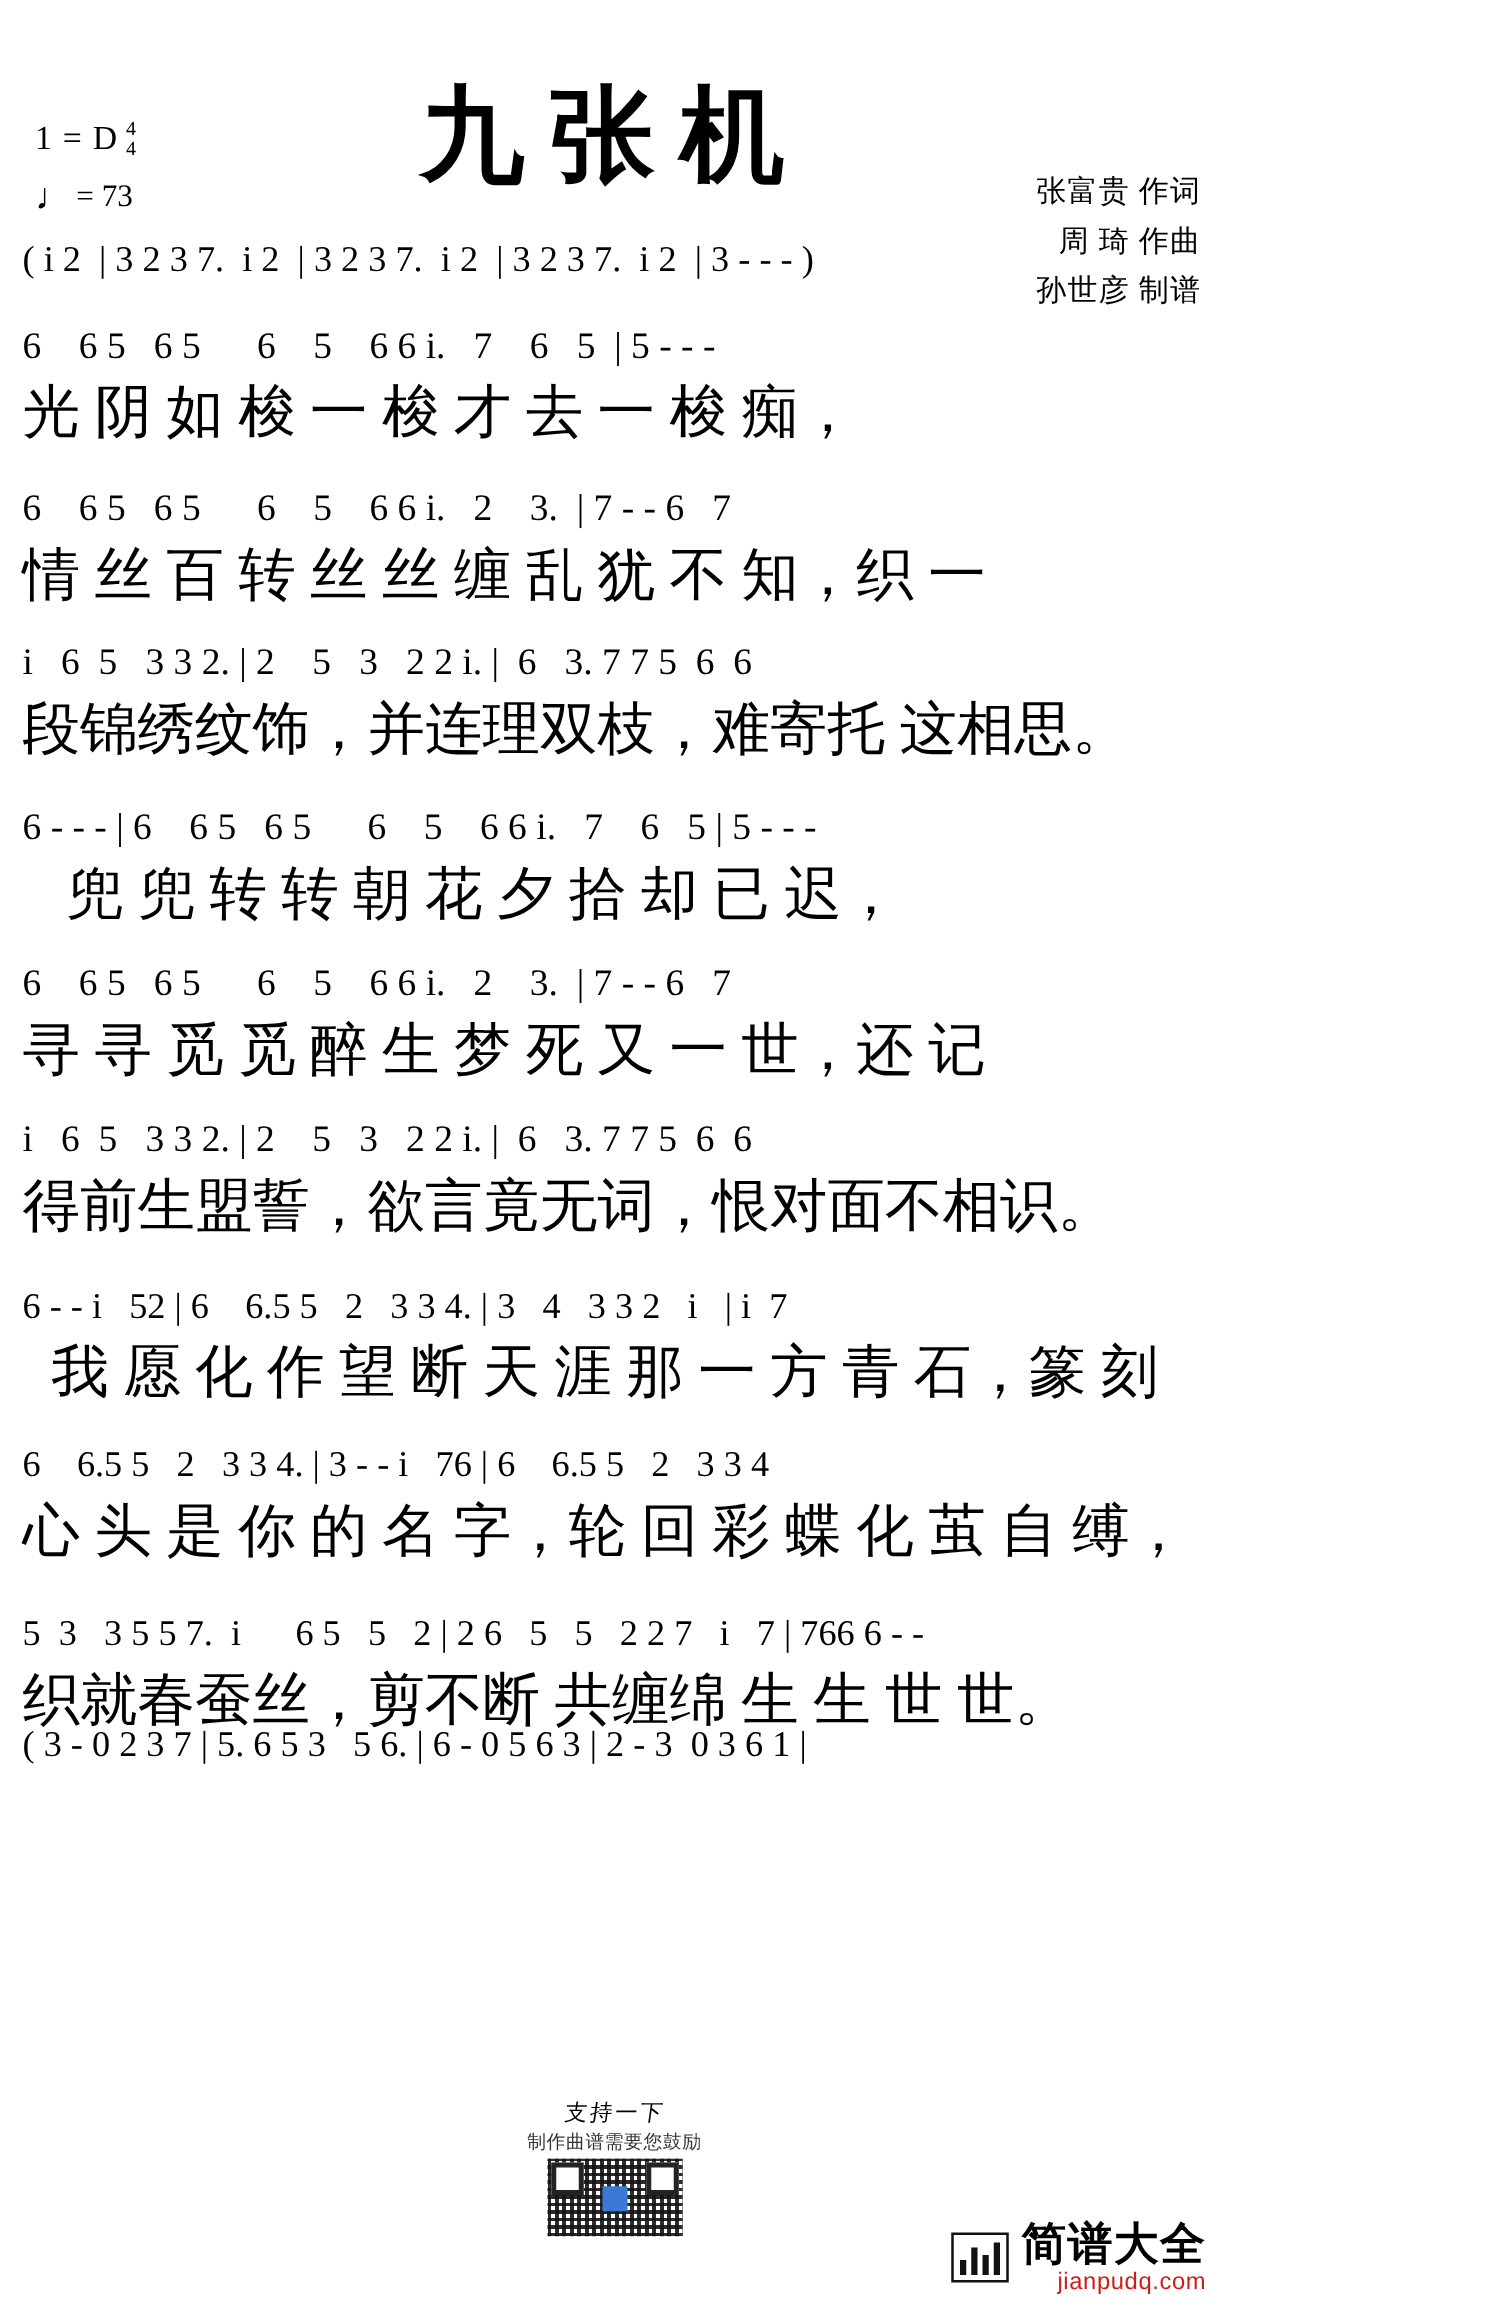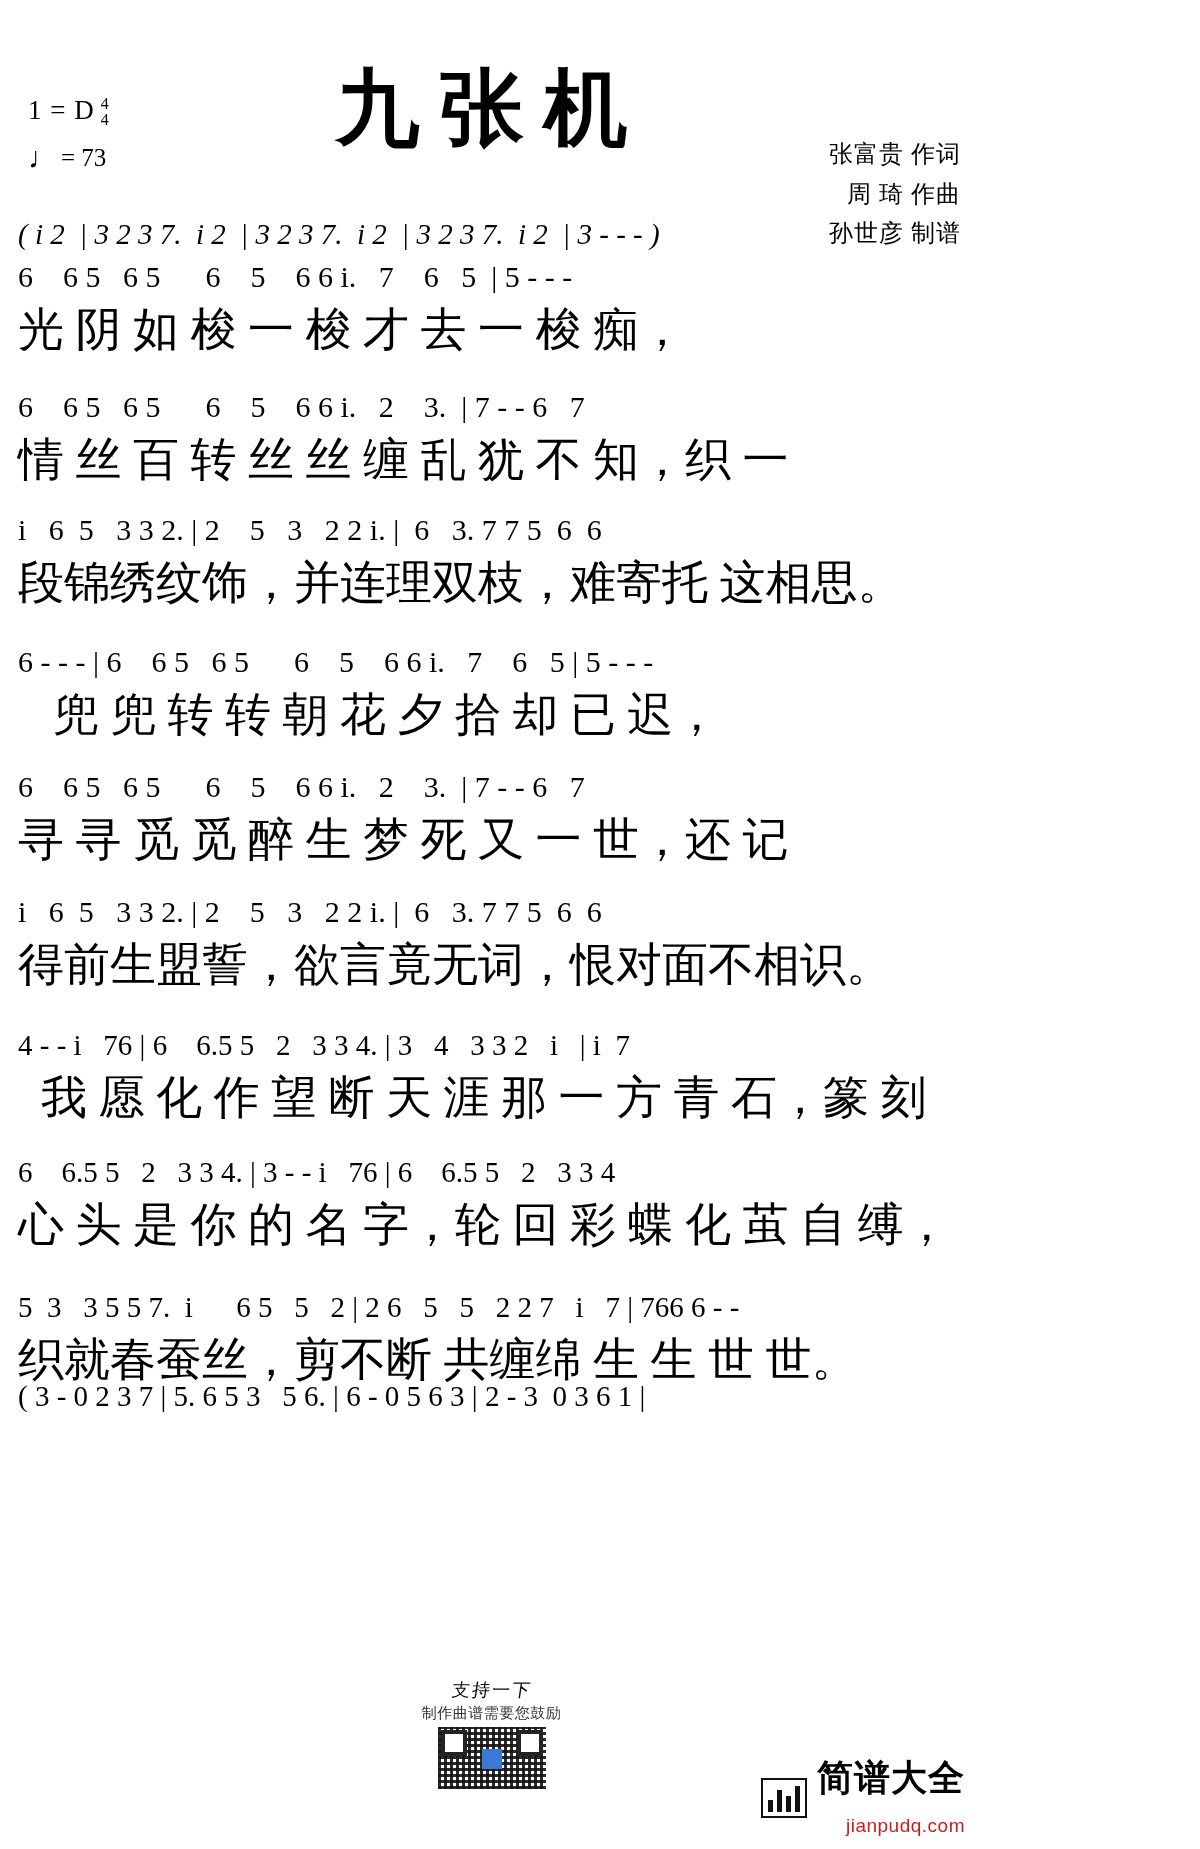--- a/index.html
+++ b/index.html
@@ -172,21 +172,21 @@
     font-size: 36px;
     font-weight: bold;
     letter-spacing: 1px;
     font-family: "Liberation Serif", serif;
   }
   .brand-url {
     font-size: 19px;
     color: #d11a1a;
     font-family: "Liberation Sans", sans-serif;
     letter-spacing: 0.5px;
-    margin-top: 20px;
+    margin-top: 3px;
     text-align: right;
   }
 </style>
 </head>
 <body>
 
 <div class="sheet">
 
   <div class="key-block">
     <div class="key-line">
@@ -203,21 +203,21 @@
   </div>
 
   <div class="title">九张机</div>
 
   <div class="credits">
     <div>张富贵 作词</div>
     <div>周  琦 作曲</div>
     <div>孙世彦 制谱</div>
   </div>
 
-  <div class="system" style="top:212px;font-style:italic;">
+  <div class="system" style="top:186px;">
     <div class="notes small">( i 2  | 3 2 3 7.  i 2  | 3 2 3 7.  i 2  | 3 2 3 7.  i 2  | 3 - - - )</div>
   </div>
 
   <div class="system" style="top:255px;">
     <div class="notes">6    6 5   6 5      6    5    6 6 i.   7    6   5  | 5 - - -</div>
     <div class="lyrics">光 阴 如 梭 一 梭 才 去 一 梭 痴，</div>
   </div>
 
   <div class="system" style="top:385px;">
     <div class="notes">6    6 5   6 5      6    5    6 6 i.   2    3.  | 7 - - 6   7</div>
@@ -238,21 +238,21 @@
     <div class="notes">6    6 5   6 5      6    5    6 6 i.   2    3.  | 7 - - 6   7</div>
     <div class="lyrics">寻 寻 觅 觅 醉 生 梦 死 又 一 世，还 记</div>
   </div>
 
   <div class="system" style="top:890px;">
     <div class="notes">i   6  5   3 3 2. | 2    5   3   2 2 i. |  6   3. 7 7 5  6  6</div>
     <div class="lyrics">得前生盟誓，欲言竟无词，恨对面不相识。</div>
   </div>
 
   <div class="system" style="top:1023px;">
-    <div class="notes small">4 - - i   76 | 6    6.5 5   2   3 3 4. | 3   4   3 3 2   i   | i  7</div>
+    <div class="notes small">6 - - i   52 | 6    6.5 5   2   3 3 4. | 3   4   3 3 2   i   | i  7</div>
     <div class="lyrics">  我 愿 化 作 望 断 天 涯 那 一 方 青 石，篆 刻</div>
   </div>
 
   <div class="system" style="top:1150px;">
     <div class="notes small">6    6.5 5   2   3 3 4. | 3 - - i   76 | 6    6.5 5   2   3 3 4</div>
     <div class="lyrics">心 头 是 你 的 名 字，轮 回 彩 蝶 化 茧 自 缚，</div>
   </div>
 
   <div class="system" style="top:1285px;">
     <div class="notes small">5  3   3 5 5 7.  i      6 5   5   2 | 2 6   5   5   2 2 7   i   7 | 766 6 - -</div>

